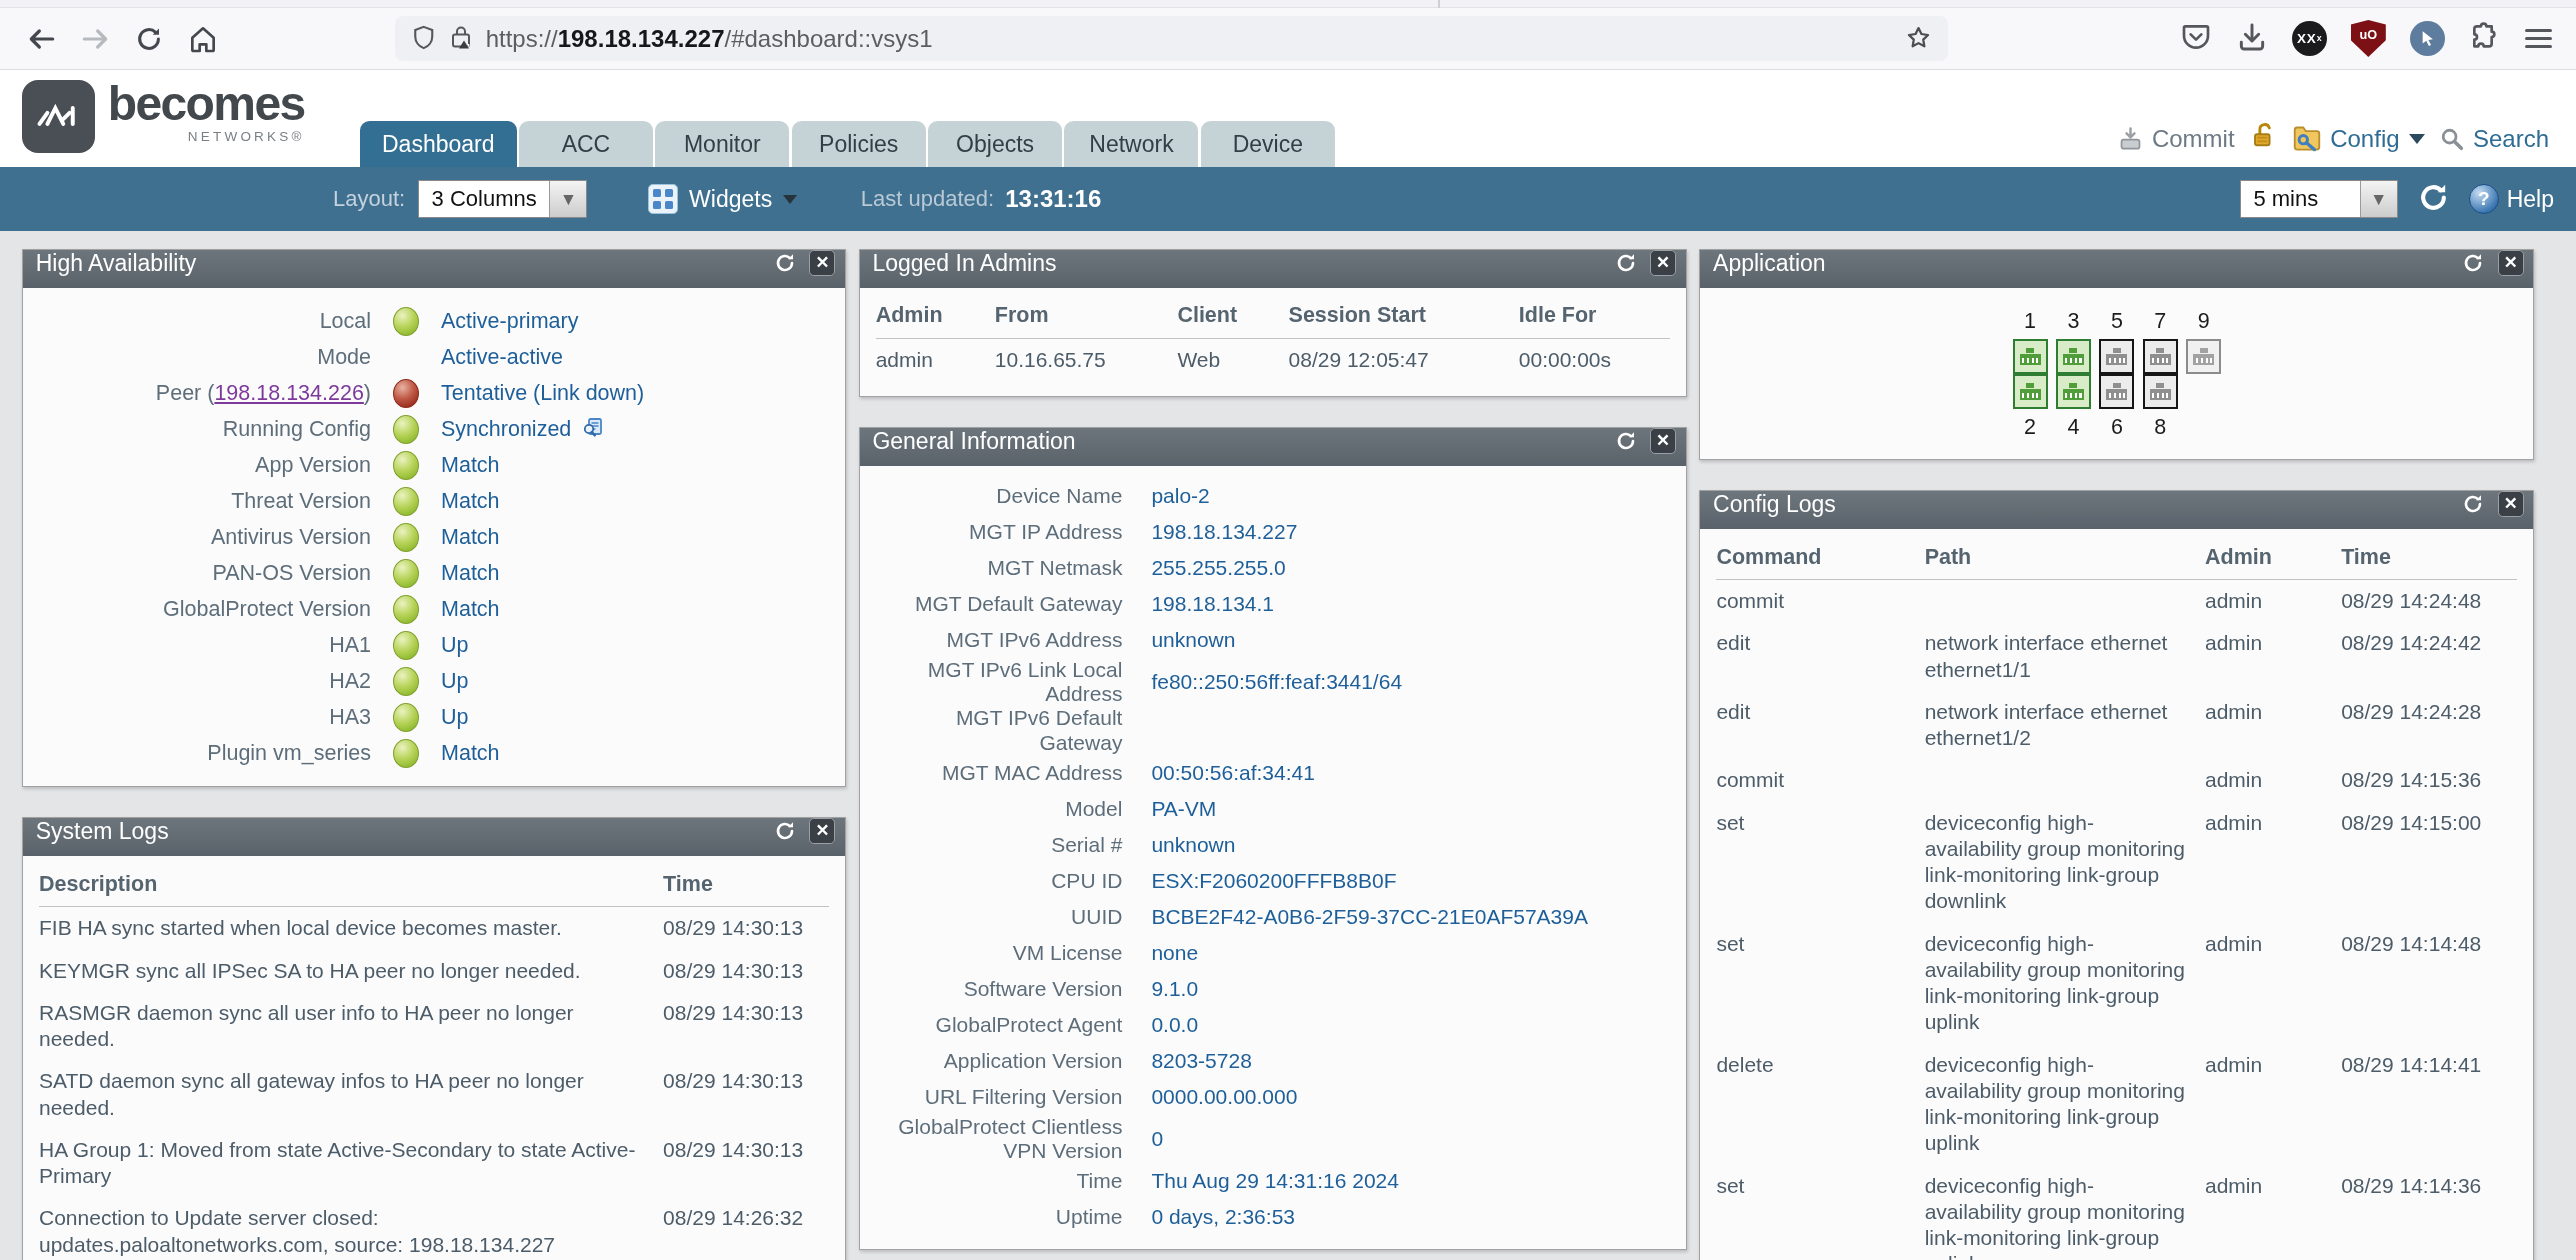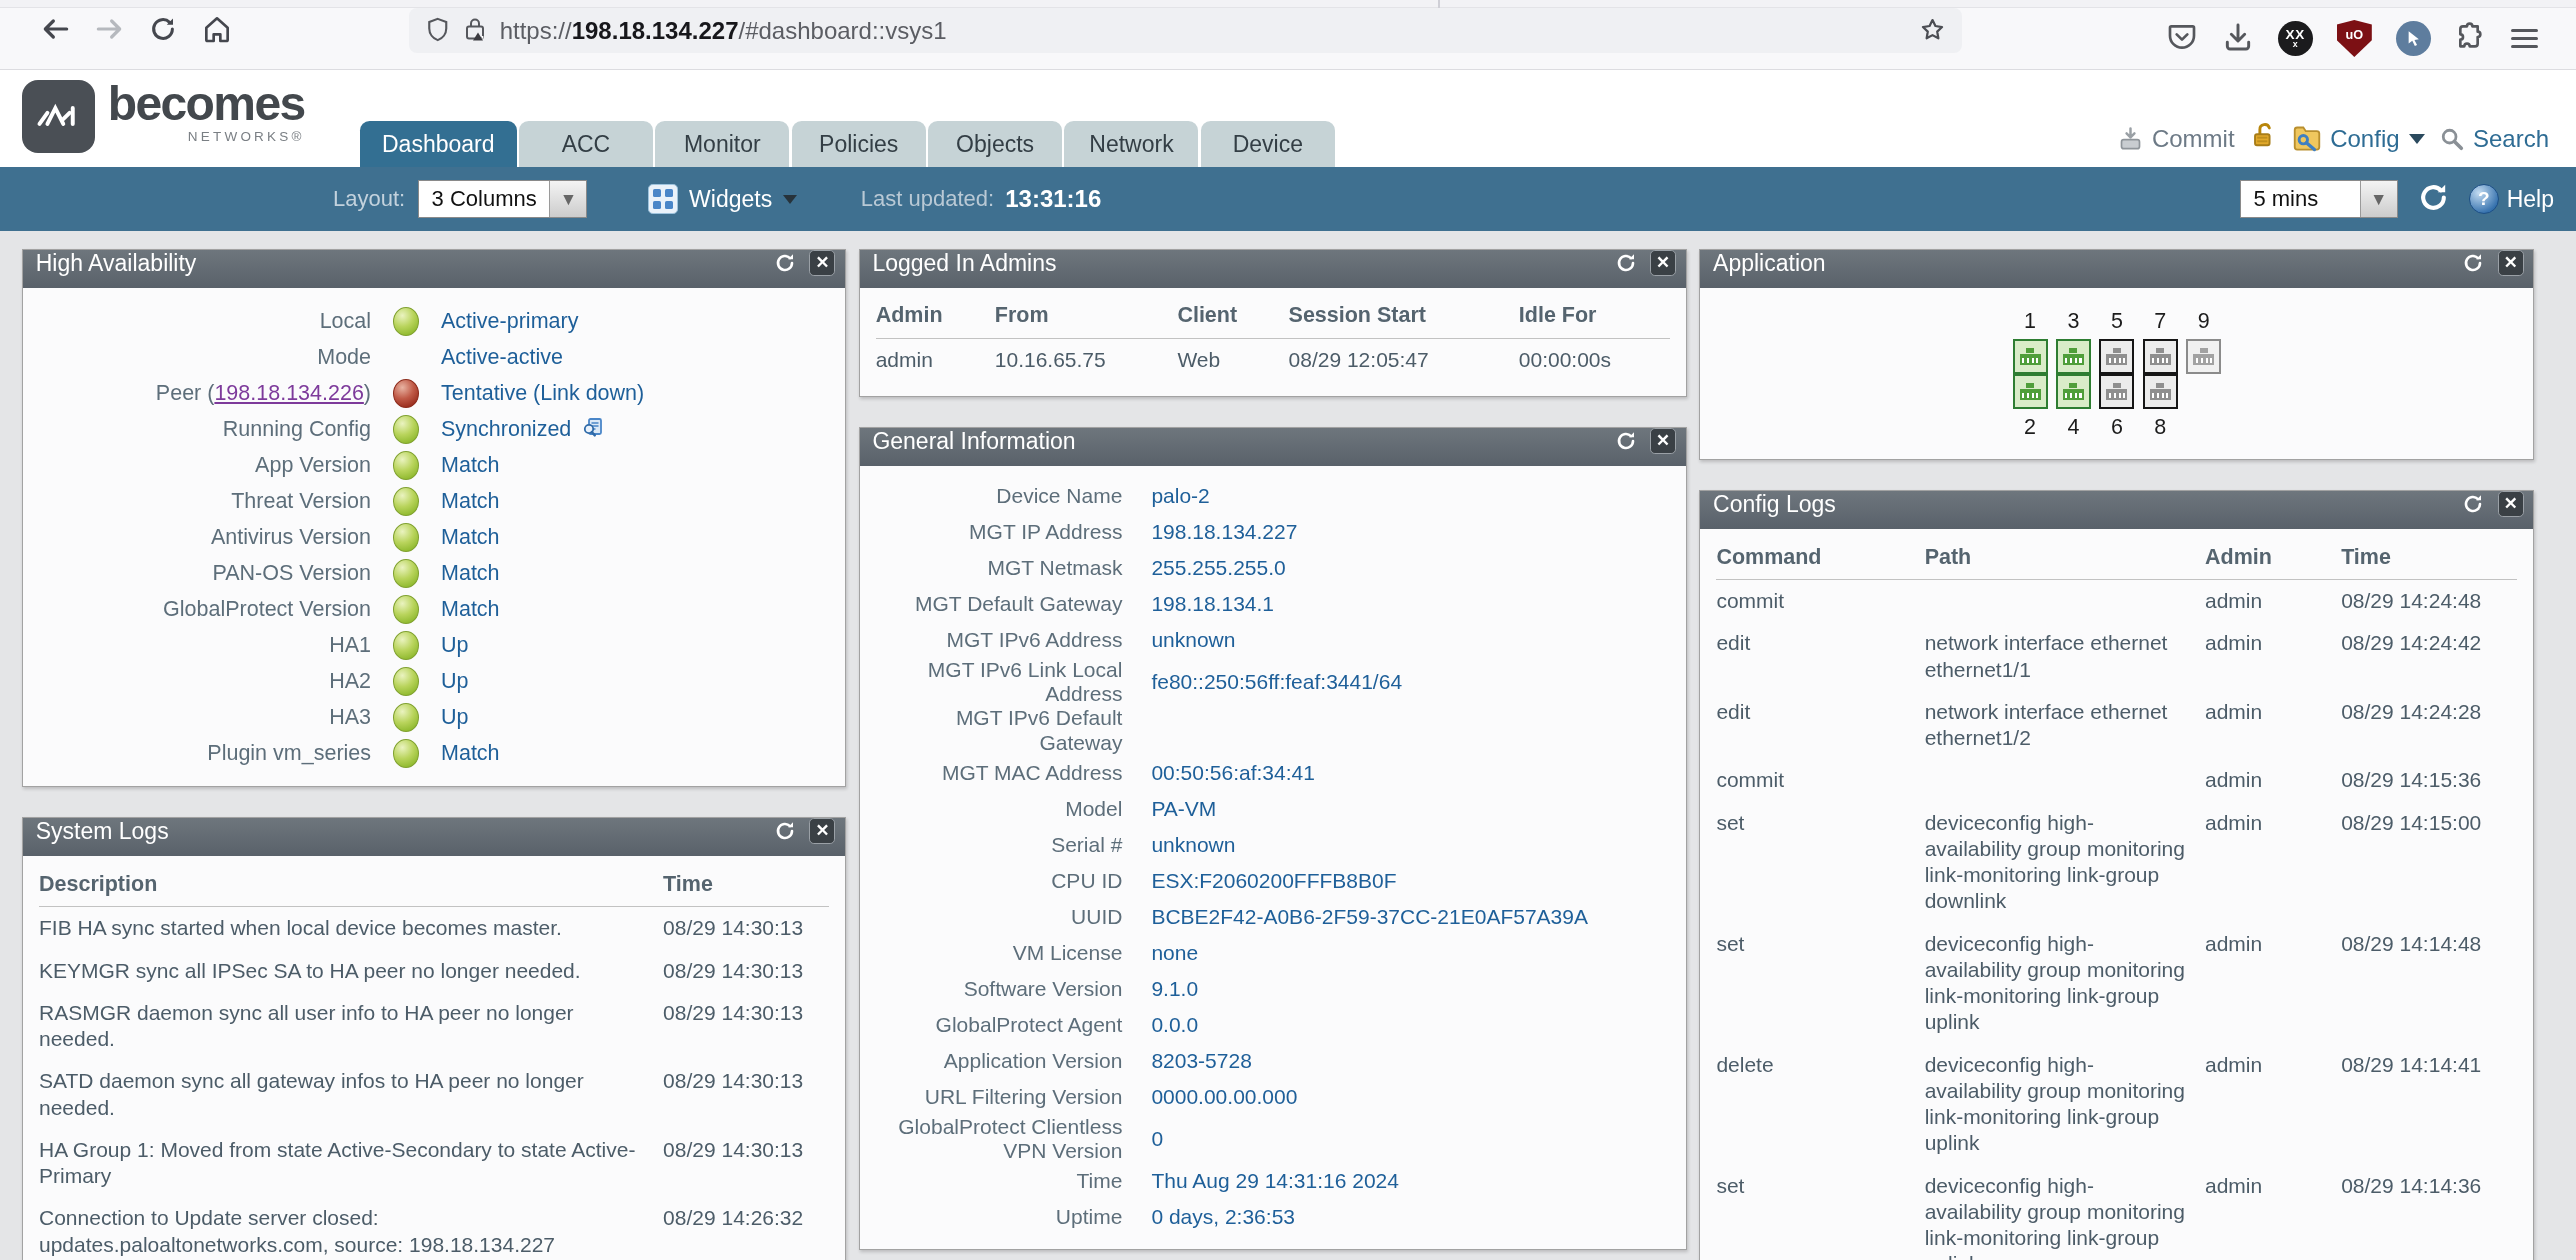--- a/index.html
+++ b/index.html
@@ -3,28 +3,28 @@
 <meta charset="utf-8">
 <style>
 *{box-sizing:border-box;margin:0;padding:0}
 html,body{margin:0;padding:0}
 body{width:2576px;height:1260px;overflow:hidden;background:#e4e5e7;font-family:"Liberation Sans",sans-serif;-webkit-font-smoothing:antialiased}
 .app{width:2576px;height:1260px;position:relative}
 
 
 .tabstrip{height:8px;background:#f2f2f5;border-bottom:0.8px solid #e3e3e7;position:relative}
 .tabstrip::after{content:"";position:absolute;left:1438px;top:0;width:1.6px;height:8px;background:#cfcfd6}
-.btoolbar{height:62px;background:#f8f8fa;border-bottom:1.6px solid #dcdce0;display:flex;padding:0 35px}
+.btoolbar{height:62px;background:#f8f8fa;border-bottom:1.6px solid #dcdce0;display:flex;align-items:center;padding:0 21px}
 .nav-ic{width:41px;height:41px;display:flex;align-items:center;justify-content:center;border-radius:6.4px;margin-right:12.7px;flex:none}
 .urlbar{width:1553px;height:45px;margin-left:159px;background:#eff0f3;border-radius:8px;display:flex;align-items:center;padding:0 16px;gap:12.7px;flex:none}
 .url-text{font-size:24px;color:#5b5d63;white-space:nowrap}
 .url-host{color:#17171b;font-weight:700}
 .url-star{margin-left:auto}
 .ext-icons{margin-left:auto;display:flex;align-items:center;gap:24px;padding-right:3.2px}
-.badge-circle{width:35px;height:35px;border-radius:50%;display:flex;flex-direction:column;align-items:center;justify-content:center;line-height:1}
+.badge-circle{width:35px;height:35px;border-radius:50%;display:flex;flex-direction:row;align-items:center;justify-content:center;line-height:1}
 .xx-circle{background:#1b1b1d;color:#fff;font-weight:700}
 .xx-top{font-size:13.5px;letter-spacing:0.8px}
 .xx-bot{font-size:8.8px;margin-top:-0.8px}
 .ublock{width:35px;height:37px;background:#7c1014;color:#fff;font-weight:700;font-size:12.7px;display:flex;align-items:center;justify-content:center;clip-path:polygon(50% 0,100% 12%,100% 55%,50% 100%,0 55%,0 12%);padding-bottom:6.4px}
 .cursor-circle{background:#5e7d9e}
 .hamburger span{display:block;width:27px;height:3.2px;background:#55575c;border-radius:1.6px;margin:4.8px 0}
 
 
 .pan-header{height:97px;background:#fff;position:relative}
 .logo{position:absolute;left:22px;top:9.6px;display:flex;gap:12.7px;align-items:flex-start}

